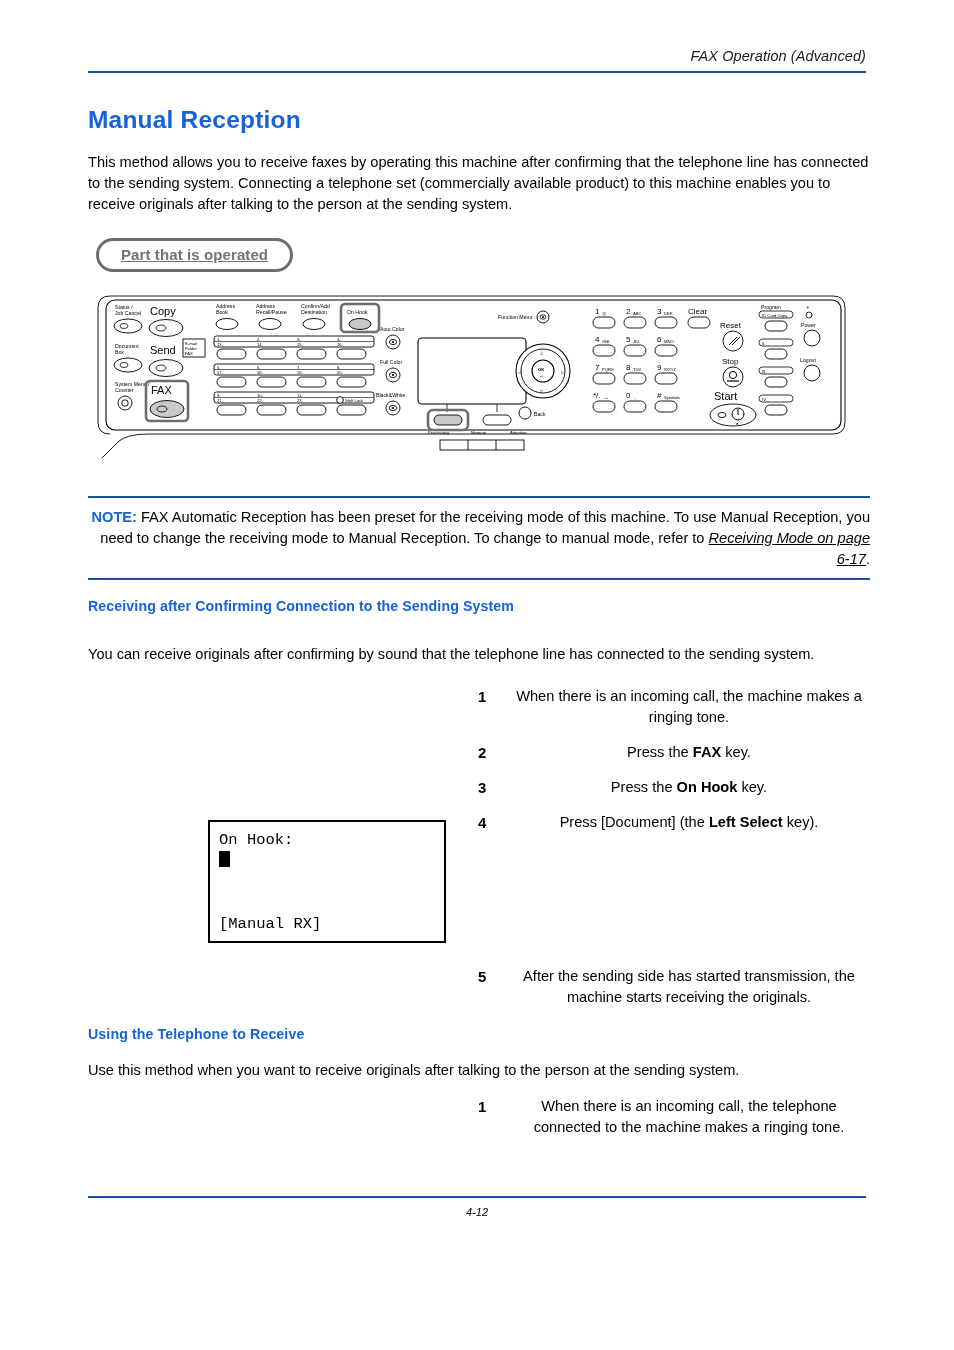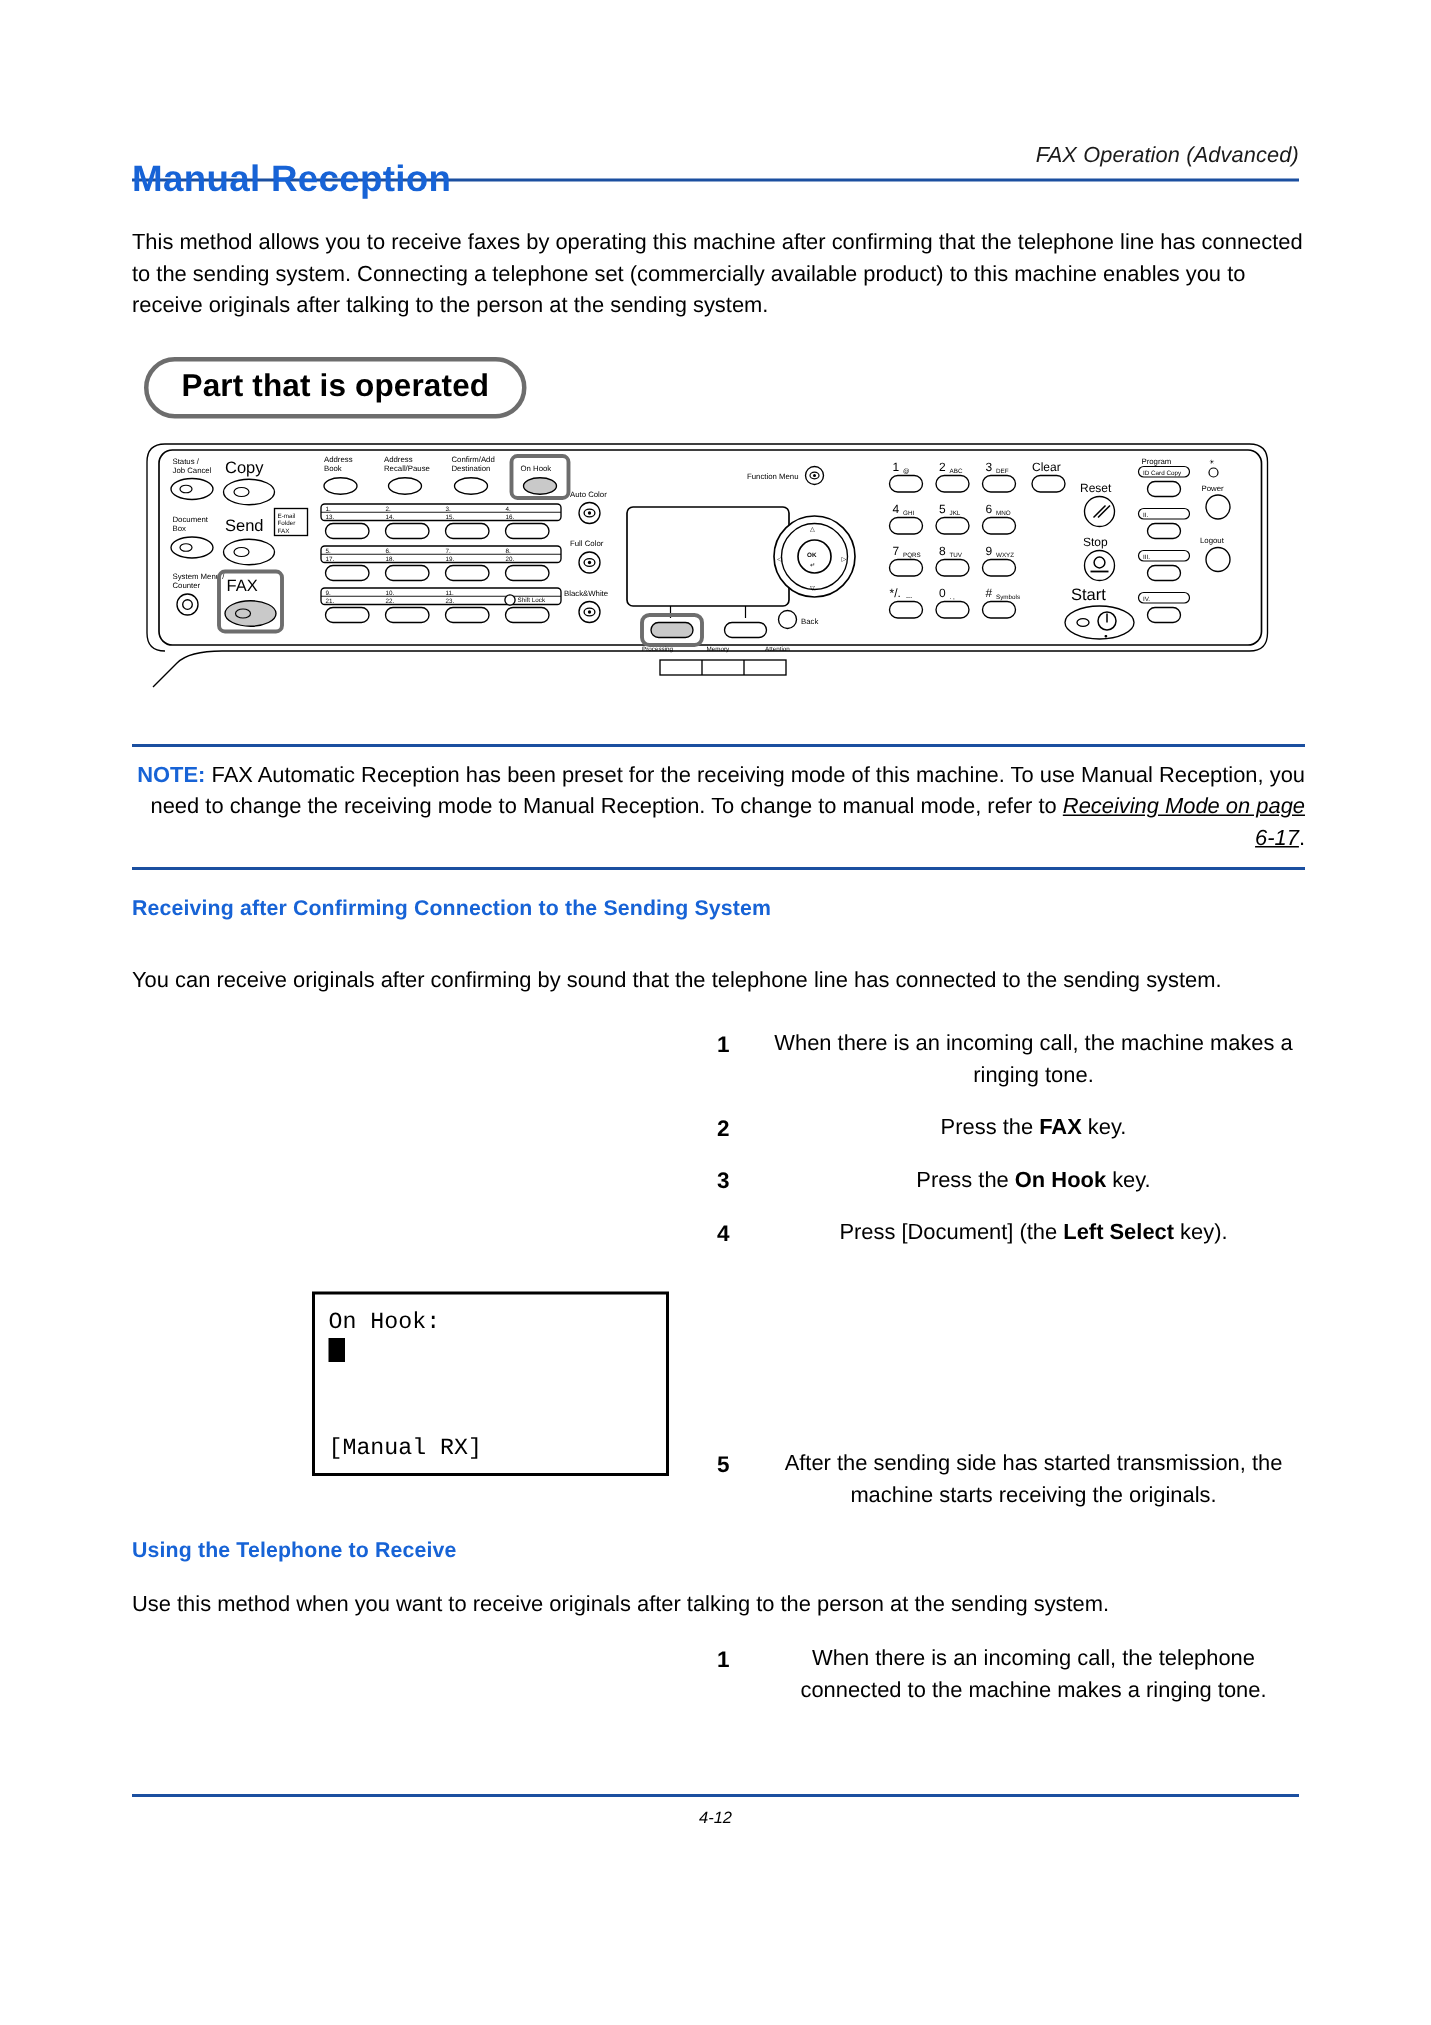--- a/index.html
+++ b/index.html
@@ -21,21 +21,20 @@
     height: 1350px;
     box-sizing: border-box;
   }
 
   
   .header-wrap {
     position: absolute;
     left: 88px;
     top: 48px;
     width: 778px;
-    margin-top: 48px;
   }
   .header-title {
     text-align: right;
     font-style: italic;
     font-size: 14.5px;
     color: #1a1a1a;
     padding-bottom: 7px;
     letter-spacing: 0.1px;
   }
   .rule-blue {
@@ -68,24 +67,25 @@
 
   
   .pill {
     position: absolute;
     left: 96px;
     top: 238px;
     border: 3.5px solid #6d6d6d;
     border-radius: 22px;
     background: #ffffff;
     padding: 5px 22px 6px 22px;
-    font-size: 21px;
+    font-size: 15px;
     font-weight: bold;
-    color: #000000;
+    color: #737373;
     letter-spacing: 0.1px;
+    text-decoration: underline;
   }
 
   
   .panel-area {
     position: absolute;
     left: 88px;
     top: 282px;
     width: 782px;
     height: 192px;
   }
@@ -168,21 +168,20 @@
     left: 208px;
     top: 820px;
     width: 238px;
     height: 123px;
     border: 2px solid #000000;
     background: #ffffff;
     box-sizing: border-box;
     font-family: "Liberation Mono", monospace;
     font-size: 15.5px;
     padding: 8px 23px 0 9px;
-    margin-top: 41px;
   }
   .lcd-line {
     line-height: 21px;
     white-space: pre;
   }
   .lcd-cursor {
     display: inline-block;
     width: 11px;
     height: 16px;
     background: #000000;

